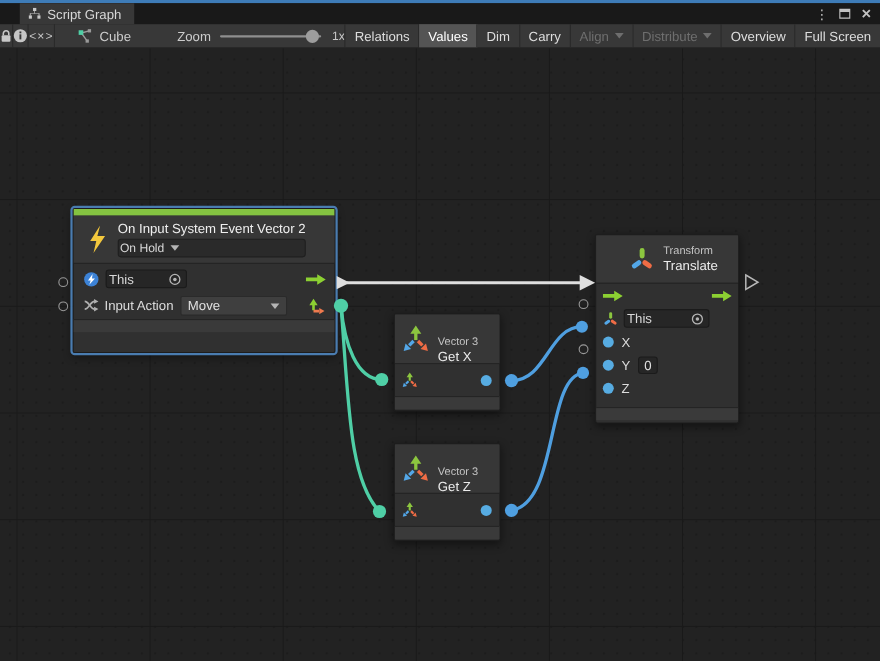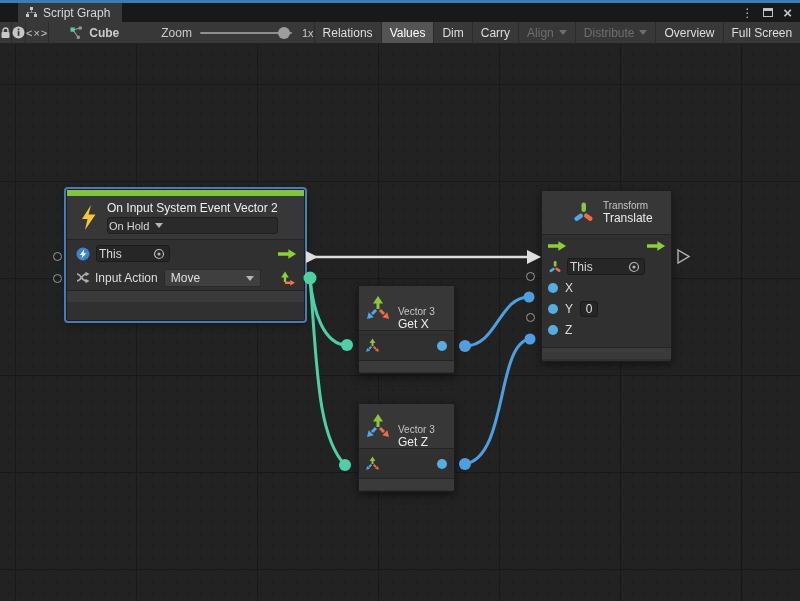--- a/index.html
+++ b/index.html
@@ -18,21 +18,21 @@
   .winctrl .maxbox { width:10px; height:9px; border:1px solid #c2c2c2; border-top:3px solid #c2c2c2; }
   .winctrl .close-glyph { font-size:15px; line-height:1; font-weight:bold; }
 
   .toolbar { height:22px; background:#383838; border-bottom:1px solid #232323;
     display:flex; align-items:center; color:#cccccc; font-size:12px; }
   .tbtn { height:100%; display:flex; align-items:center; justify-content:center;
     border-right:1px solid #2a2a2a; }
   .tb-lock { width:25px; }
   .tb-info { width:25px; }
   .tb-code { width:68px; color:#c8c8c8; font-size:11px; letter-spacing:1px; }
-  .tb-asset { border-right:none; padding:0 14px 0 20px; gap:6px;font-weight:bold; }
+  .tb-asset { border-right:none; padding:0 14px 0 20px; gap:6px; }
   .zoom-group { display:flex; align-items:center; gap:8px; padding-left:28px; }
   .zoom-track { position:relative; width:92px; height:2px; background:#8f8f8f; border-radius:1px; }
   .zoom-handle { position:absolute; right:2px; top:-5px; width:12px; height:12px;
     border-radius:50%; background:#9d9d9d; }
   .zoom-x { margin-left:2px; color:#c8c8c8; font-size:11px; }
 
   .tb-buttons { margin-left:auto; height:100%; display:flex; align-items:stretch;
     border-left:1px solid #2a2a2a; }
   .tb-buttons .btn { display:flex; align-items:center; gap:5px; padding:0 8px;
     border-right:1px solid #2a2a2a; color:#dedede; font-size:12px; white-space:nowrap; }
@@ -92,21 +92,21 @@
   .node-getx { left:358px; top:241px; }
   .node-getz { left:358px; top:359px; }
   .v3-header { height:44px; gap:7px; padding-left:6px; }
   .v3-head-text { display:flex; flex-direction:column;margin-top:20px; }
   .v3-type { font-size:10px; color:#c4c4c4; }
   .v3-title { font-size:12px; color:#ececec; }
   .v3-row { height:30px; padding:0 7px 0 6px; }
   .v3-row .pdot { margin-left:auto; }
 
   
-  .node-translate { left:541px; top:146px; width:131px; height:172px; }
+  .node-translate { left:541px; top:169px; width:131px; height:172px; }
   .tr-header { height:43px; gap:8px; padding-left:30px; }
   .tr-head-text { display:flex; flex-direction:column; }
   .tr-row { height:21px; padding-left:6px; }
   .tr-row .row-label { margin-left:7px; }
   .tr-this-field { width:78px; margin-left:5px; }
   .tr-flow-right { margin-left:auto; margin-right:5px; }
   .val-box { background:#262626; border:1px solid #1b1b1b; border-radius:3px; width:18px; height:16px;
     margin-left:7px; display:flex; align-items:center; justify-content:center; font-size:12px; color:#e0e0e0; }
   .tr-body-pad { height:7px; }
 

